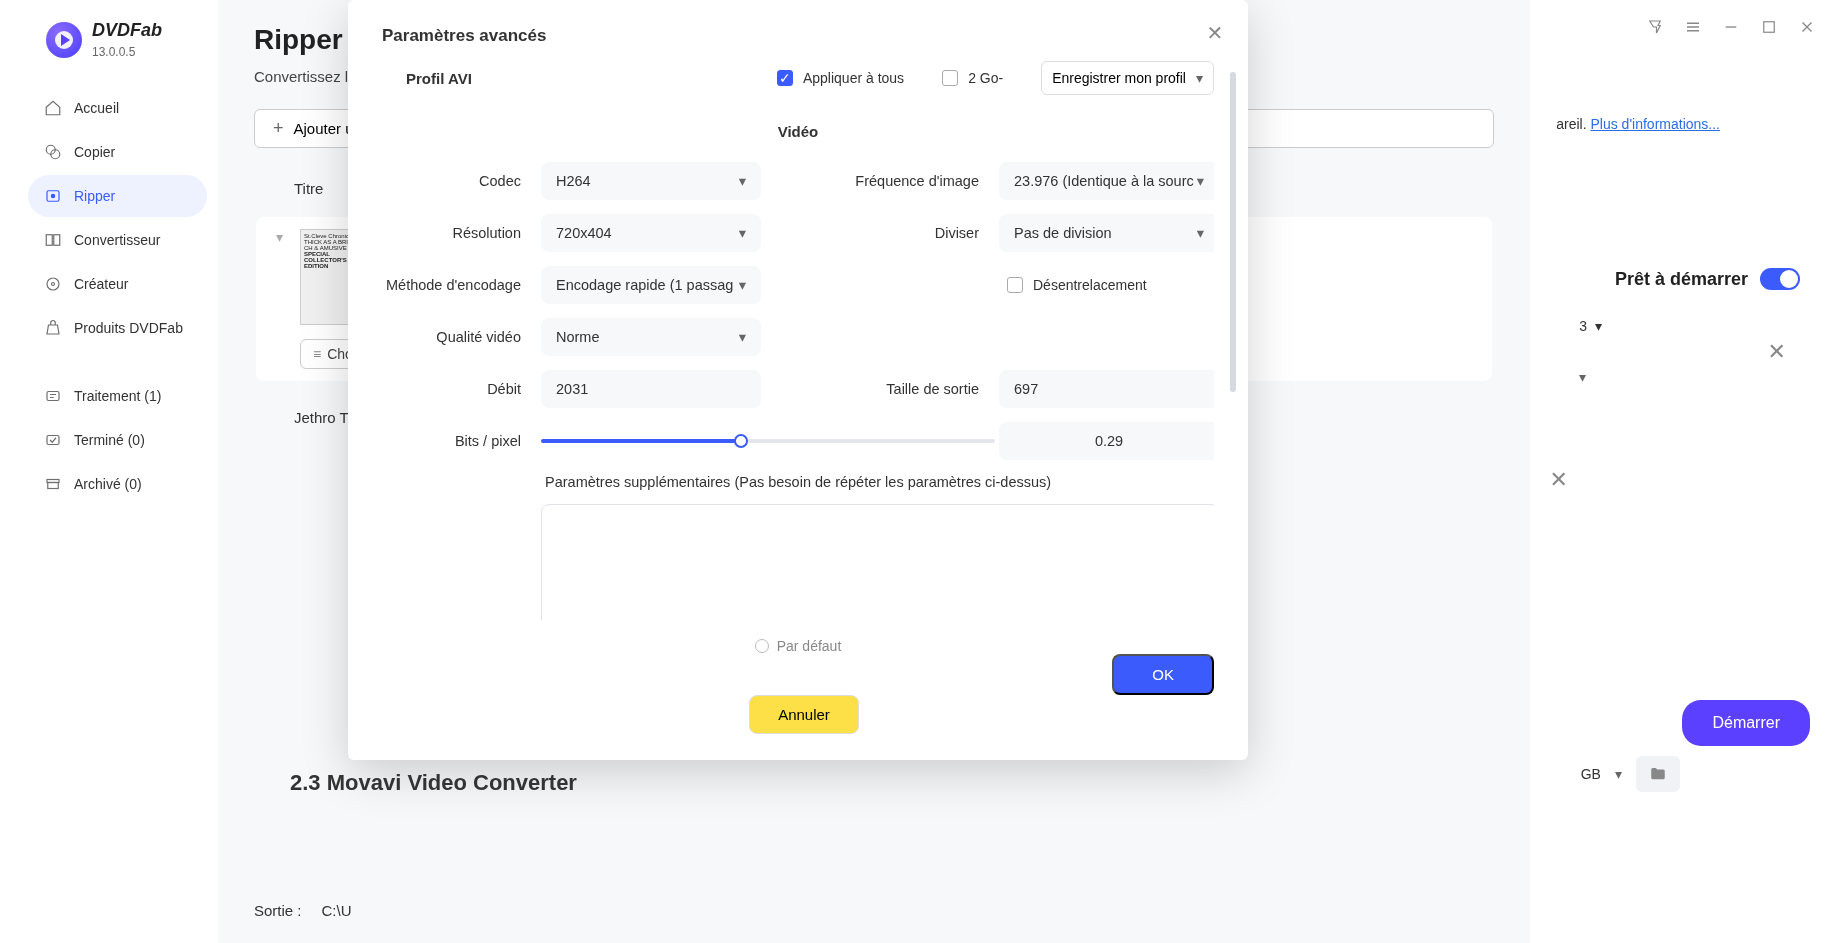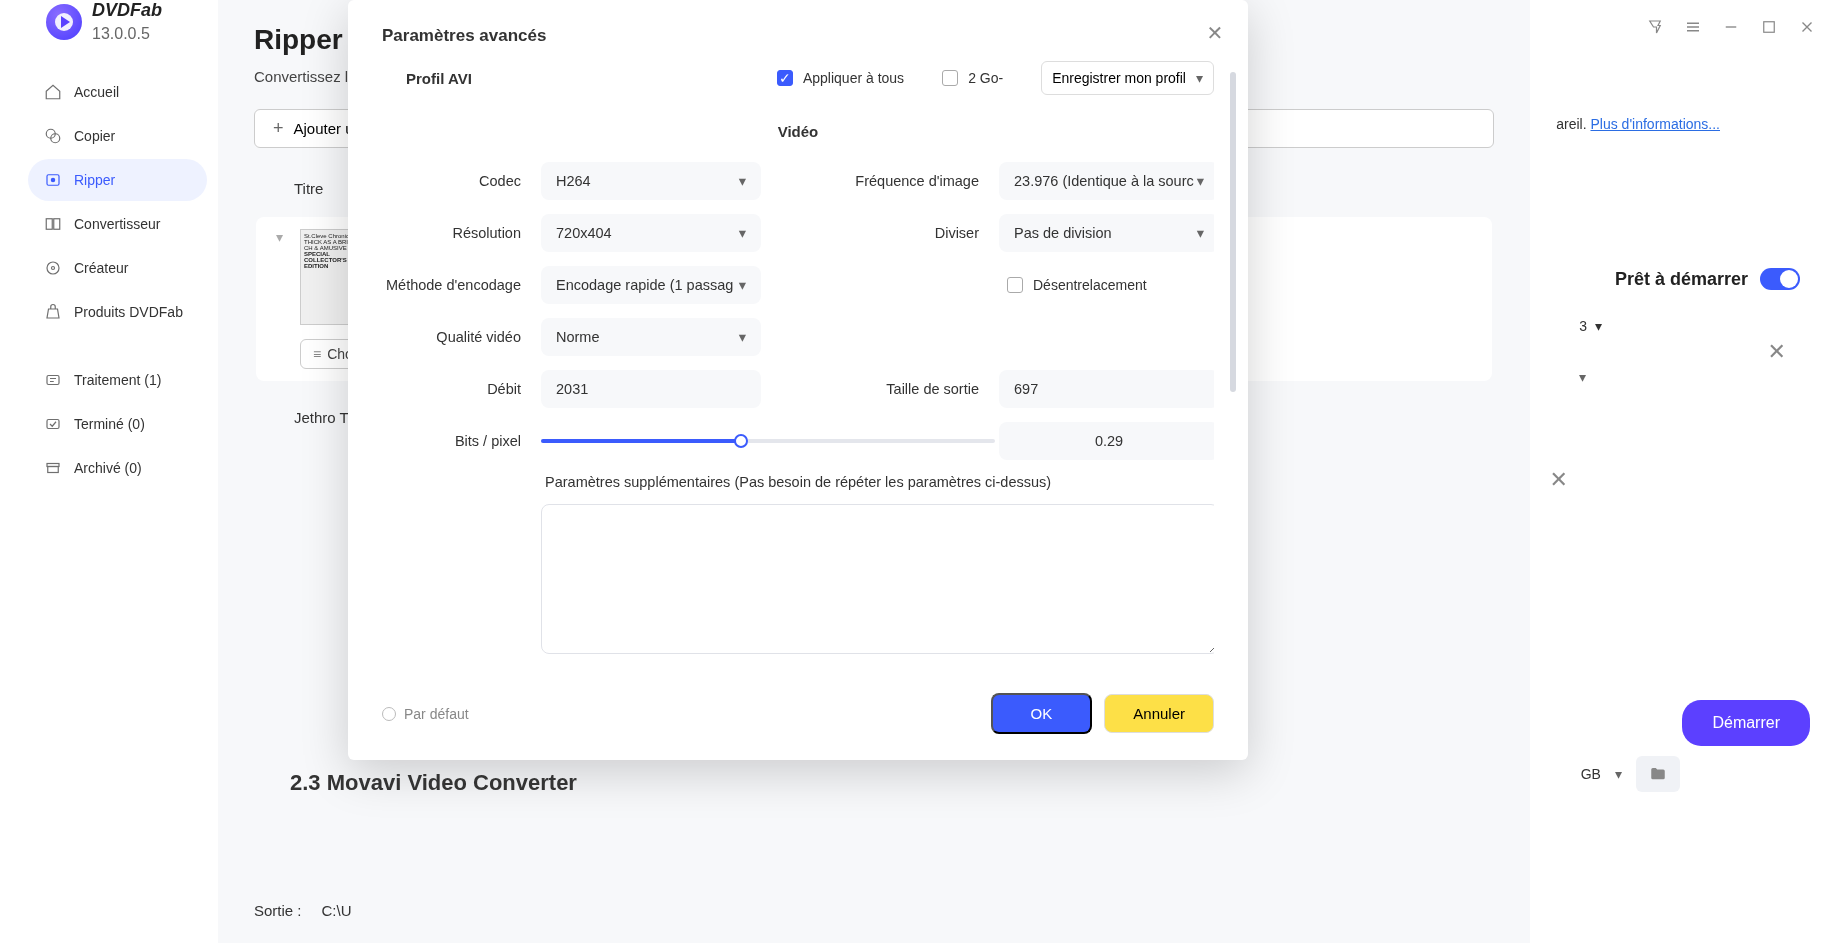--- a/index.html
+++ b/index.html
@@ -5,26 +5,26 @@
     * { box-sizing: border-box; margin: 0; padding: 0; }
     body { font-family: -apple-system, BlinkMacSystemFont, 'Segoe UI', Arial, sans-serif; font-size: 14px; color: #333; background: #fff; width: 1830px; height: 943px; overflow: hidden; position: relative; }
 
     
     .app-window { position: absolute; left: 18px; top: 0; right: 300px; bottom: 0; background: #fff; display: flex; }
 
     .titlebar-controls { position: absolute; right: 14px; top: 18px; display: flex; gap: 20px; align-items: center; }
     .titlebar-icon { width: 18px; height: 18px; display: flex; align-items: center; justify-content: center; color: #888; }
 
     
-    .sidebar { width: 200px; background: #fff; border-right: 1px solid transparent; flex-shrink: 0; }
+    .sidebar { width: 200px; background: #fff; border-right: 1px solid transparent; padding-top: 20px; flex-shrink: 0; }
     .logo-block { display: flex; align-items: center; gap: 10px; margin: 0 20px 28px 28px; }
     .logo-circle { width: 36px; height: 36px; border-radius: 50%; background: radial-gradient(circle at 35% 30%, #8a6cff, #4a3cff); display: flex; align-items: center; justify-content: center; }
     .logo-text-block { display: flex; flex-direction: column; }
     .logo-brand { font-weight: bold; font-size: 18px; color: #222; font-style: italic; }
-    .logo-ver { font-size: 16px; color: #666; margin-top: 4px; }
+    .logo-ver { font-size: 12px; color: #666; margin-top: 4px; }
 
     .nav { list-style: none; padding: 0 10px; }
     .nav-item { display: flex; align-items: center; gap: 12px; padding: 12px 16px; color: #333; cursor: pointer; border-radius: 22px; margin-bottom: 2px; }
     .nav-item.active { background: #eef2ff; color: #3b5bfd; font-weight: 500; }
     .nav-icon { width: 18px; height: 18px; display:flex; align-items:center; justify-content:center; color: inherit; opacity: 0.7; }
     .nav-item.active .nav-icon { opacity: 1; }
 
     .nav-sep { height: 24px; }
 
     
@@ -84,21 +84,21 @@
     .txt { border: 1px solid transparent; background: #f7f8fa; border-radius: 8px; padding: 10px 14px; font-size: 14.5px; }
 
     .slider-wrap { grid-column: 2 / 4; display: flex; align-items: center; gap: 18px; }
     .slider-track { flex: 1; height: 4px; background: #e4e6ec; position: relative; border-radius: 2px; }
     .slider-fill { position: absolute; left: 0; top: 0; bottom: 0; background: #3b5bfd; border-radius: 2px; }
     .slider-thumb { position: absolute; top: 50%; width: 14px; height: 14px; border: 2px solid #3b5bfd; background: #fff; border-radius: 50%; transform: translate(-50%, -50%); }
 
     .extra-label { grid-column: 2 / 5; font-size: 14.5px; padding-left: 4px; }
     .extra-ta { grid-column: 2 / 5; border: 1px solid #e0e2e8; border-radius: 8px; height: 150px; background: #fff; }
 
-    .modal-footer { display: flex; align-items: center; padding-top: 18px; }
+    .modal-footer { display: flex; align-items: center; padding-top: 18px; flex-direction: column; }
     .default-row { display: flex; align-items: center; gap: 8px; color: #888; font-size: 14px; }
     .default-circle { width: 14px; height: 14px; border: 1.5px solid #bbb; border-radius: 50%; }
     .ok-btn { margin-left: auto; background: #3b5bfd; color: #fff; padding: 10px 38px; border-radius: 8px; cursor: pointer; font-size: 15px; }
     .cancel-btn { margin-left: 12px; border: 1px solid #ddd; padding: 10px 28px; border-radius: 8px; cursor: pointer; font-size: 15px; background: #fde047; }
 
     .scrollbar { position: absolute; right: 12px; top: 72px; bottom: 110px; width: 6px; background: transparent; }
     .scrollbar-thumb { position: absolute; top: 0; width: 6px; height: 320px; background: #d6d9e0; border-radius: 3px; }
 
     
     .page-below { position: absolute; left: 290px; top: 770px; font-size: 22px; font-weight: bold; color: #333; }

